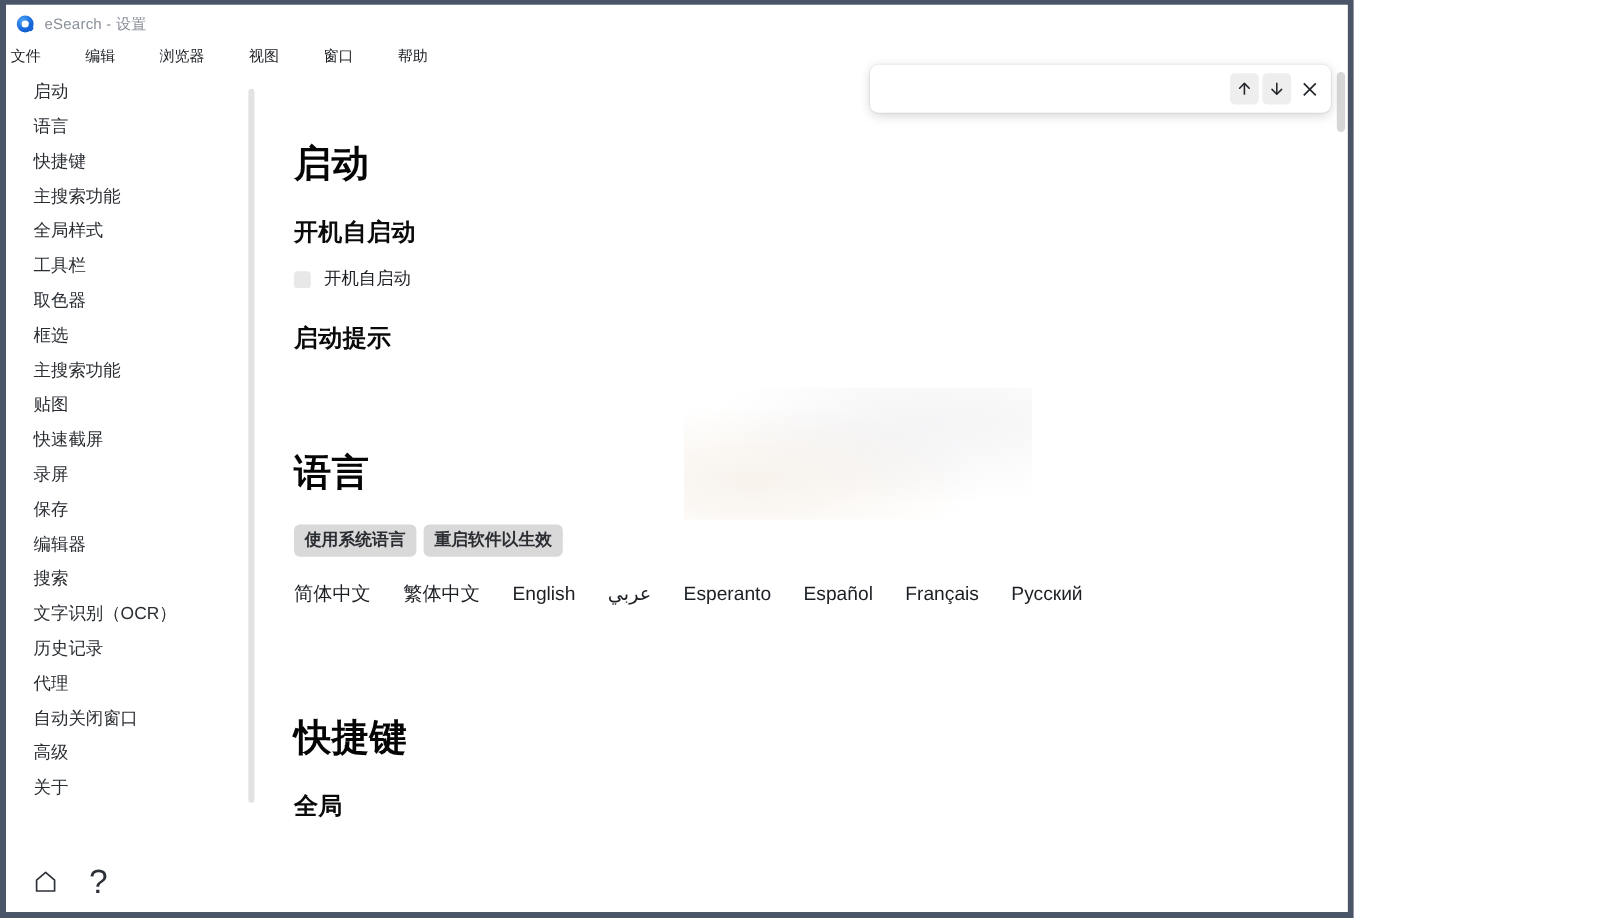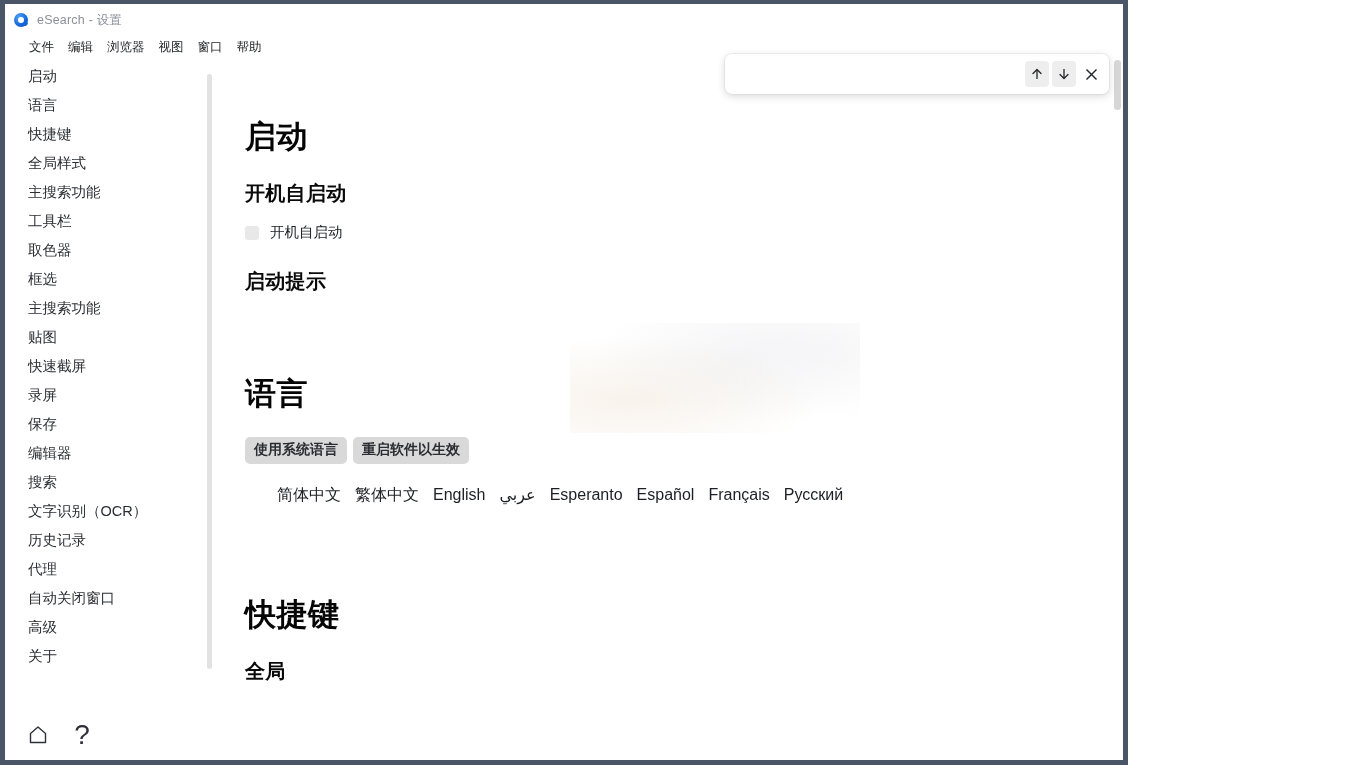--- a/index.html
+++ b/index.html
@@ -77,22 +77,23 @@
   }
   .win-btn svg { display: block; }
 
   
   #menu-bar {
     position: absolute;
     left: 0; top: 32px;
     width: 1340px; height: 22px;
     display: flex;
     align-items: center;
-    padding-left: 24px;
-    background: #ffffff;
+    padding-left: 4px;
+    background: #ffffff;
+    gap: 23px;
   }
   .menu-item {
     font-size: 12.5px;
     color: #1d2024;
     margin-right: 14px;
     white-space: nowrap;
     cursor: default;
   }
 
   
@@ -191,21 +192,21 @@
   .chip {
     background: #d9d9d9;
     color: #2a2d31;
     font-size: 14px;
     padding: 4px 9px 5px 9px;
     border-radius: 5px;
     white-space: nowrap;
     cursor: default;
   }
 
-  .lang-row { display: flex; align-items: baseline; gap: 14px; margin-left: 32px; }
+  .lang-row { display: flex; align-items: baseline; gap: 27px; }
   .lang-item {
     font-size: 16px;
     color: #1c1f24;
     white-space: nowrap;
     cursor: default;
   }
 
   
   #watermark {
     position: absolute;
@@ -304,22 +305,22 @@
     <div class="menu-item">浏览器</div>
     <div class="menu-item">视图</div>
     <div class="menu-item">窗口</div>
     <div class="menu-item">帮助</div>
   </div>
 
   <div id="sidebar">
     <div class="sidebar-item">启动</div>
     <div class="sidebar-item">语言</div>
     <div class="sidebar-item">快捷键</div>
+    <div class="sidebar-item">主搜索功能</div>
     <div class="sidebar-item">全局样式</div>
-    <div class="sidebar-item">主搜索功能</div>
     <div class="sidebar-item">工具栏</div>
     <div class="sidebar-item">取色器</div>
     <div class="sidebar-item">框选</div>
     <div class="sidebar-item">主搜索功能</div>
     <div class="sidebar-item">贴图</div>
     <div class="sidebar-item">快速截屏</div>
     <div class="sidebar-item">录屏</div>
     <div class="sidebar-item">保存</div>
     <div class="sidebar-item">编辑器</div>
     <div class="sidebar-item">搜索</div>

